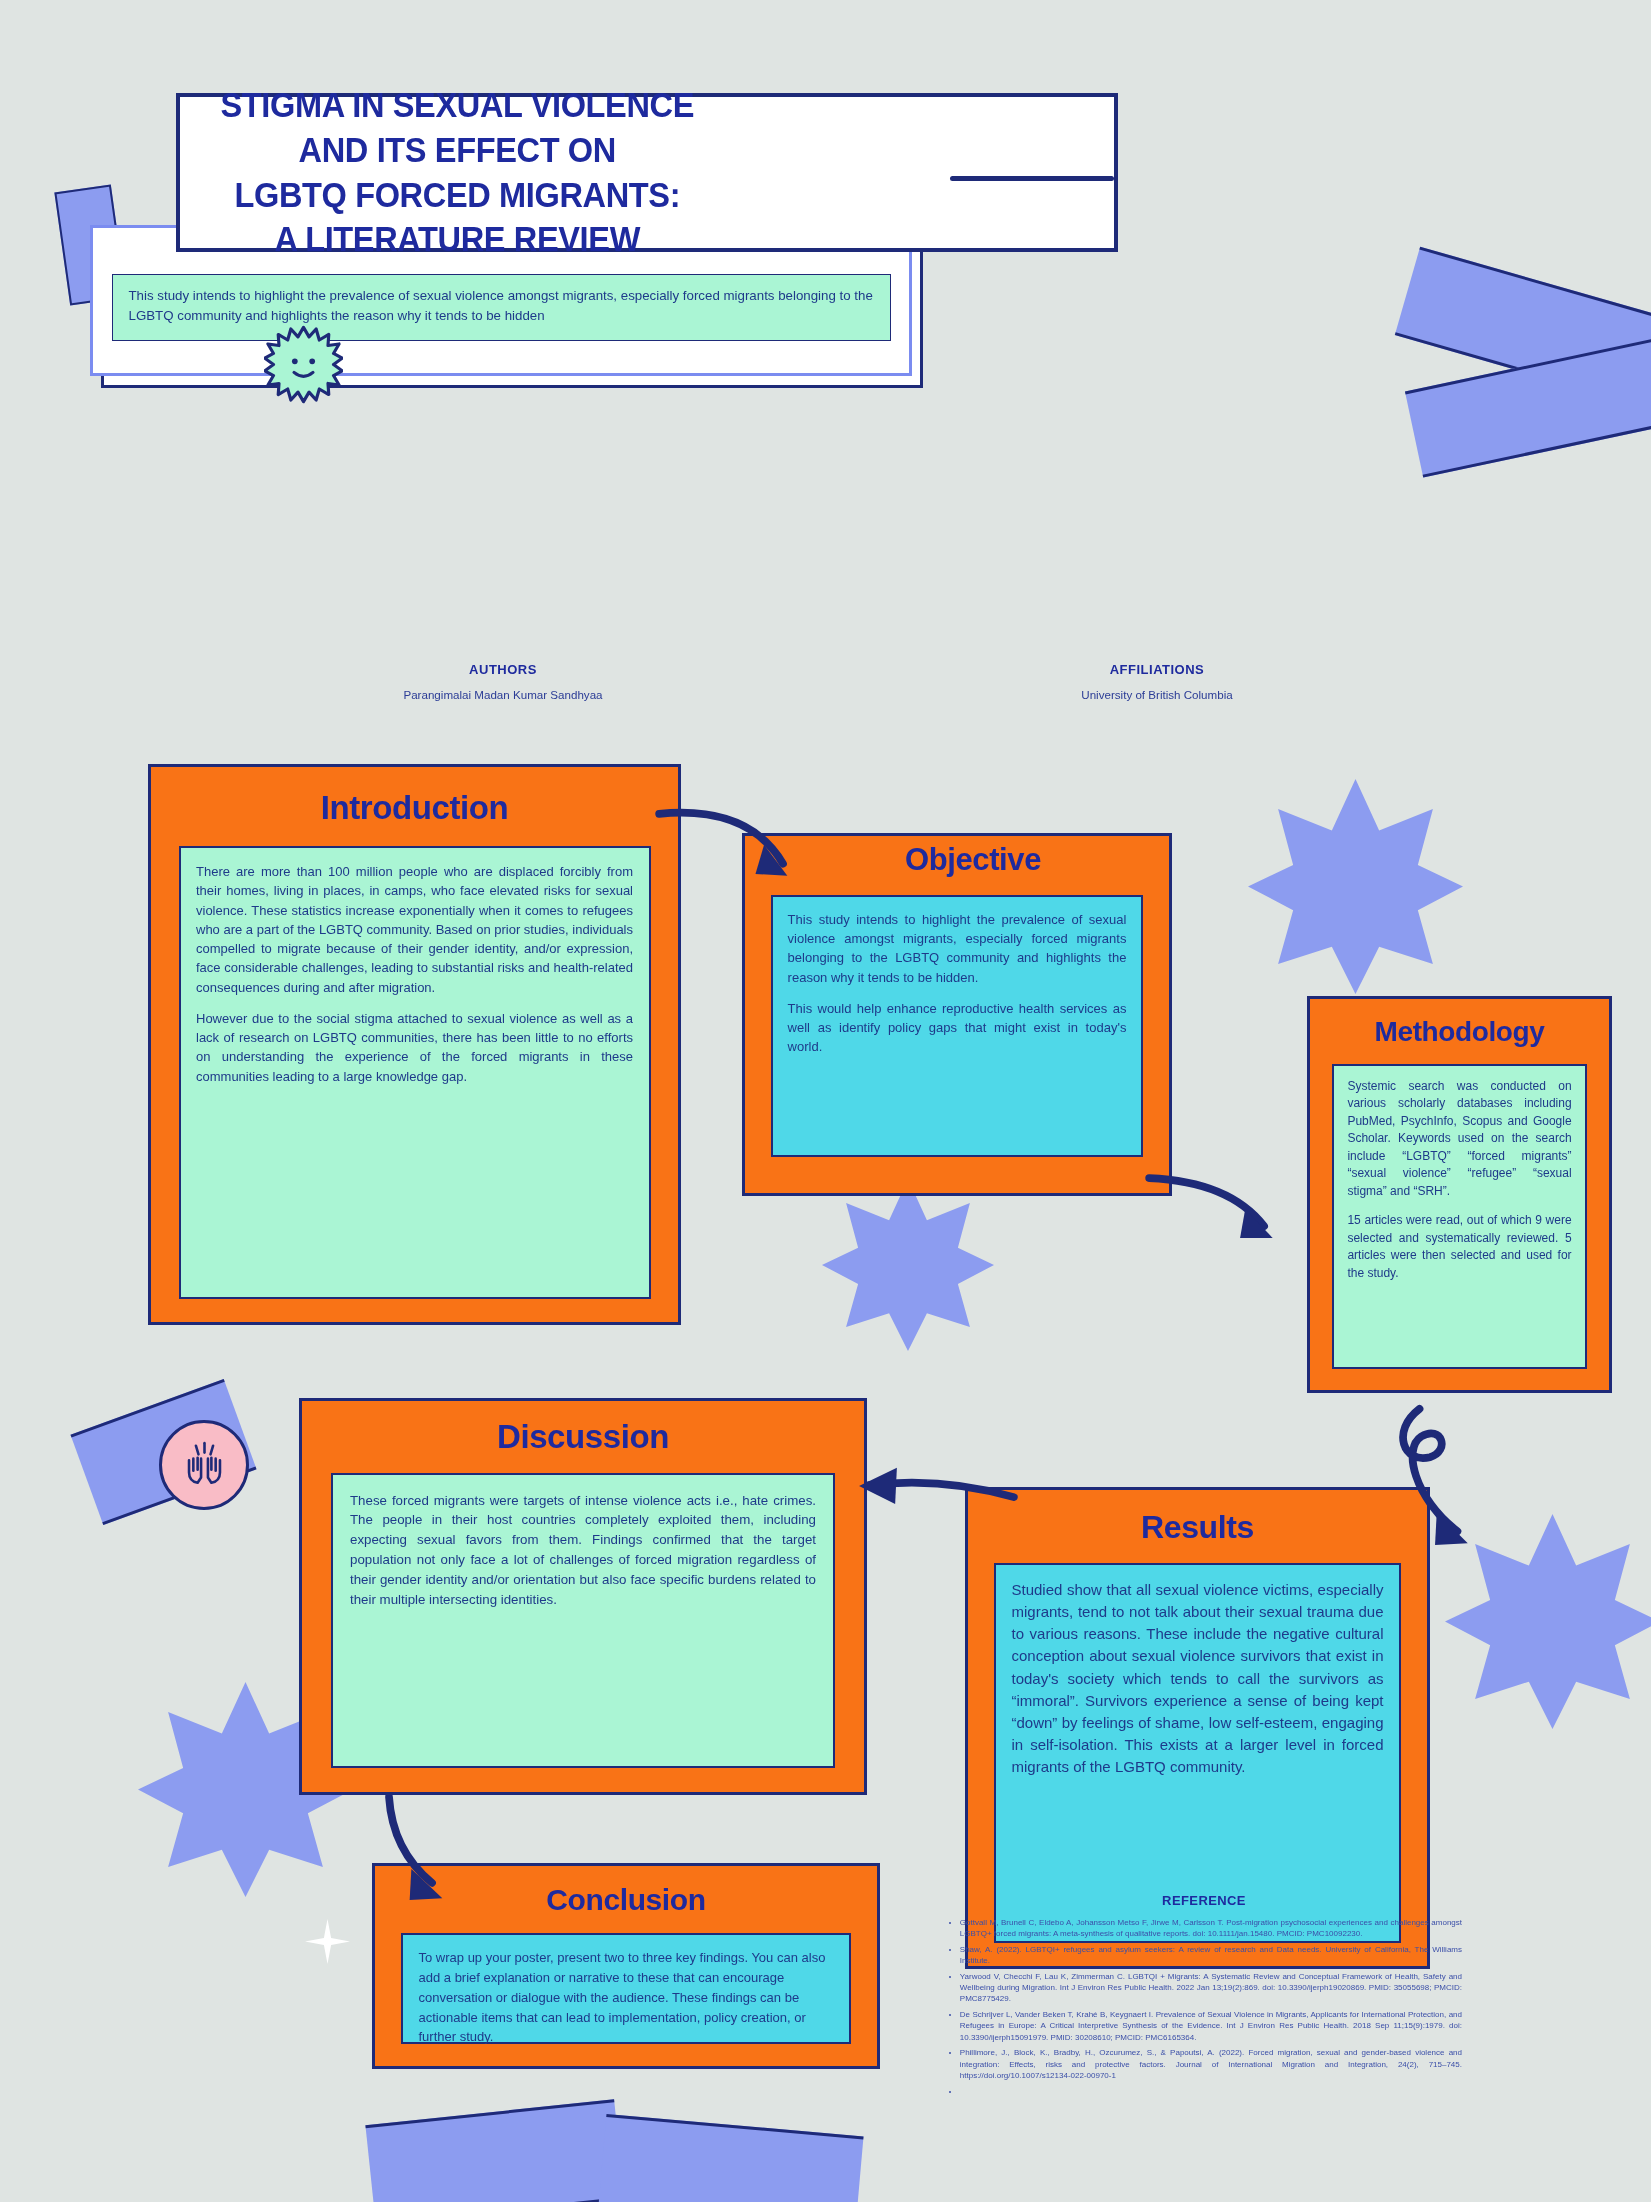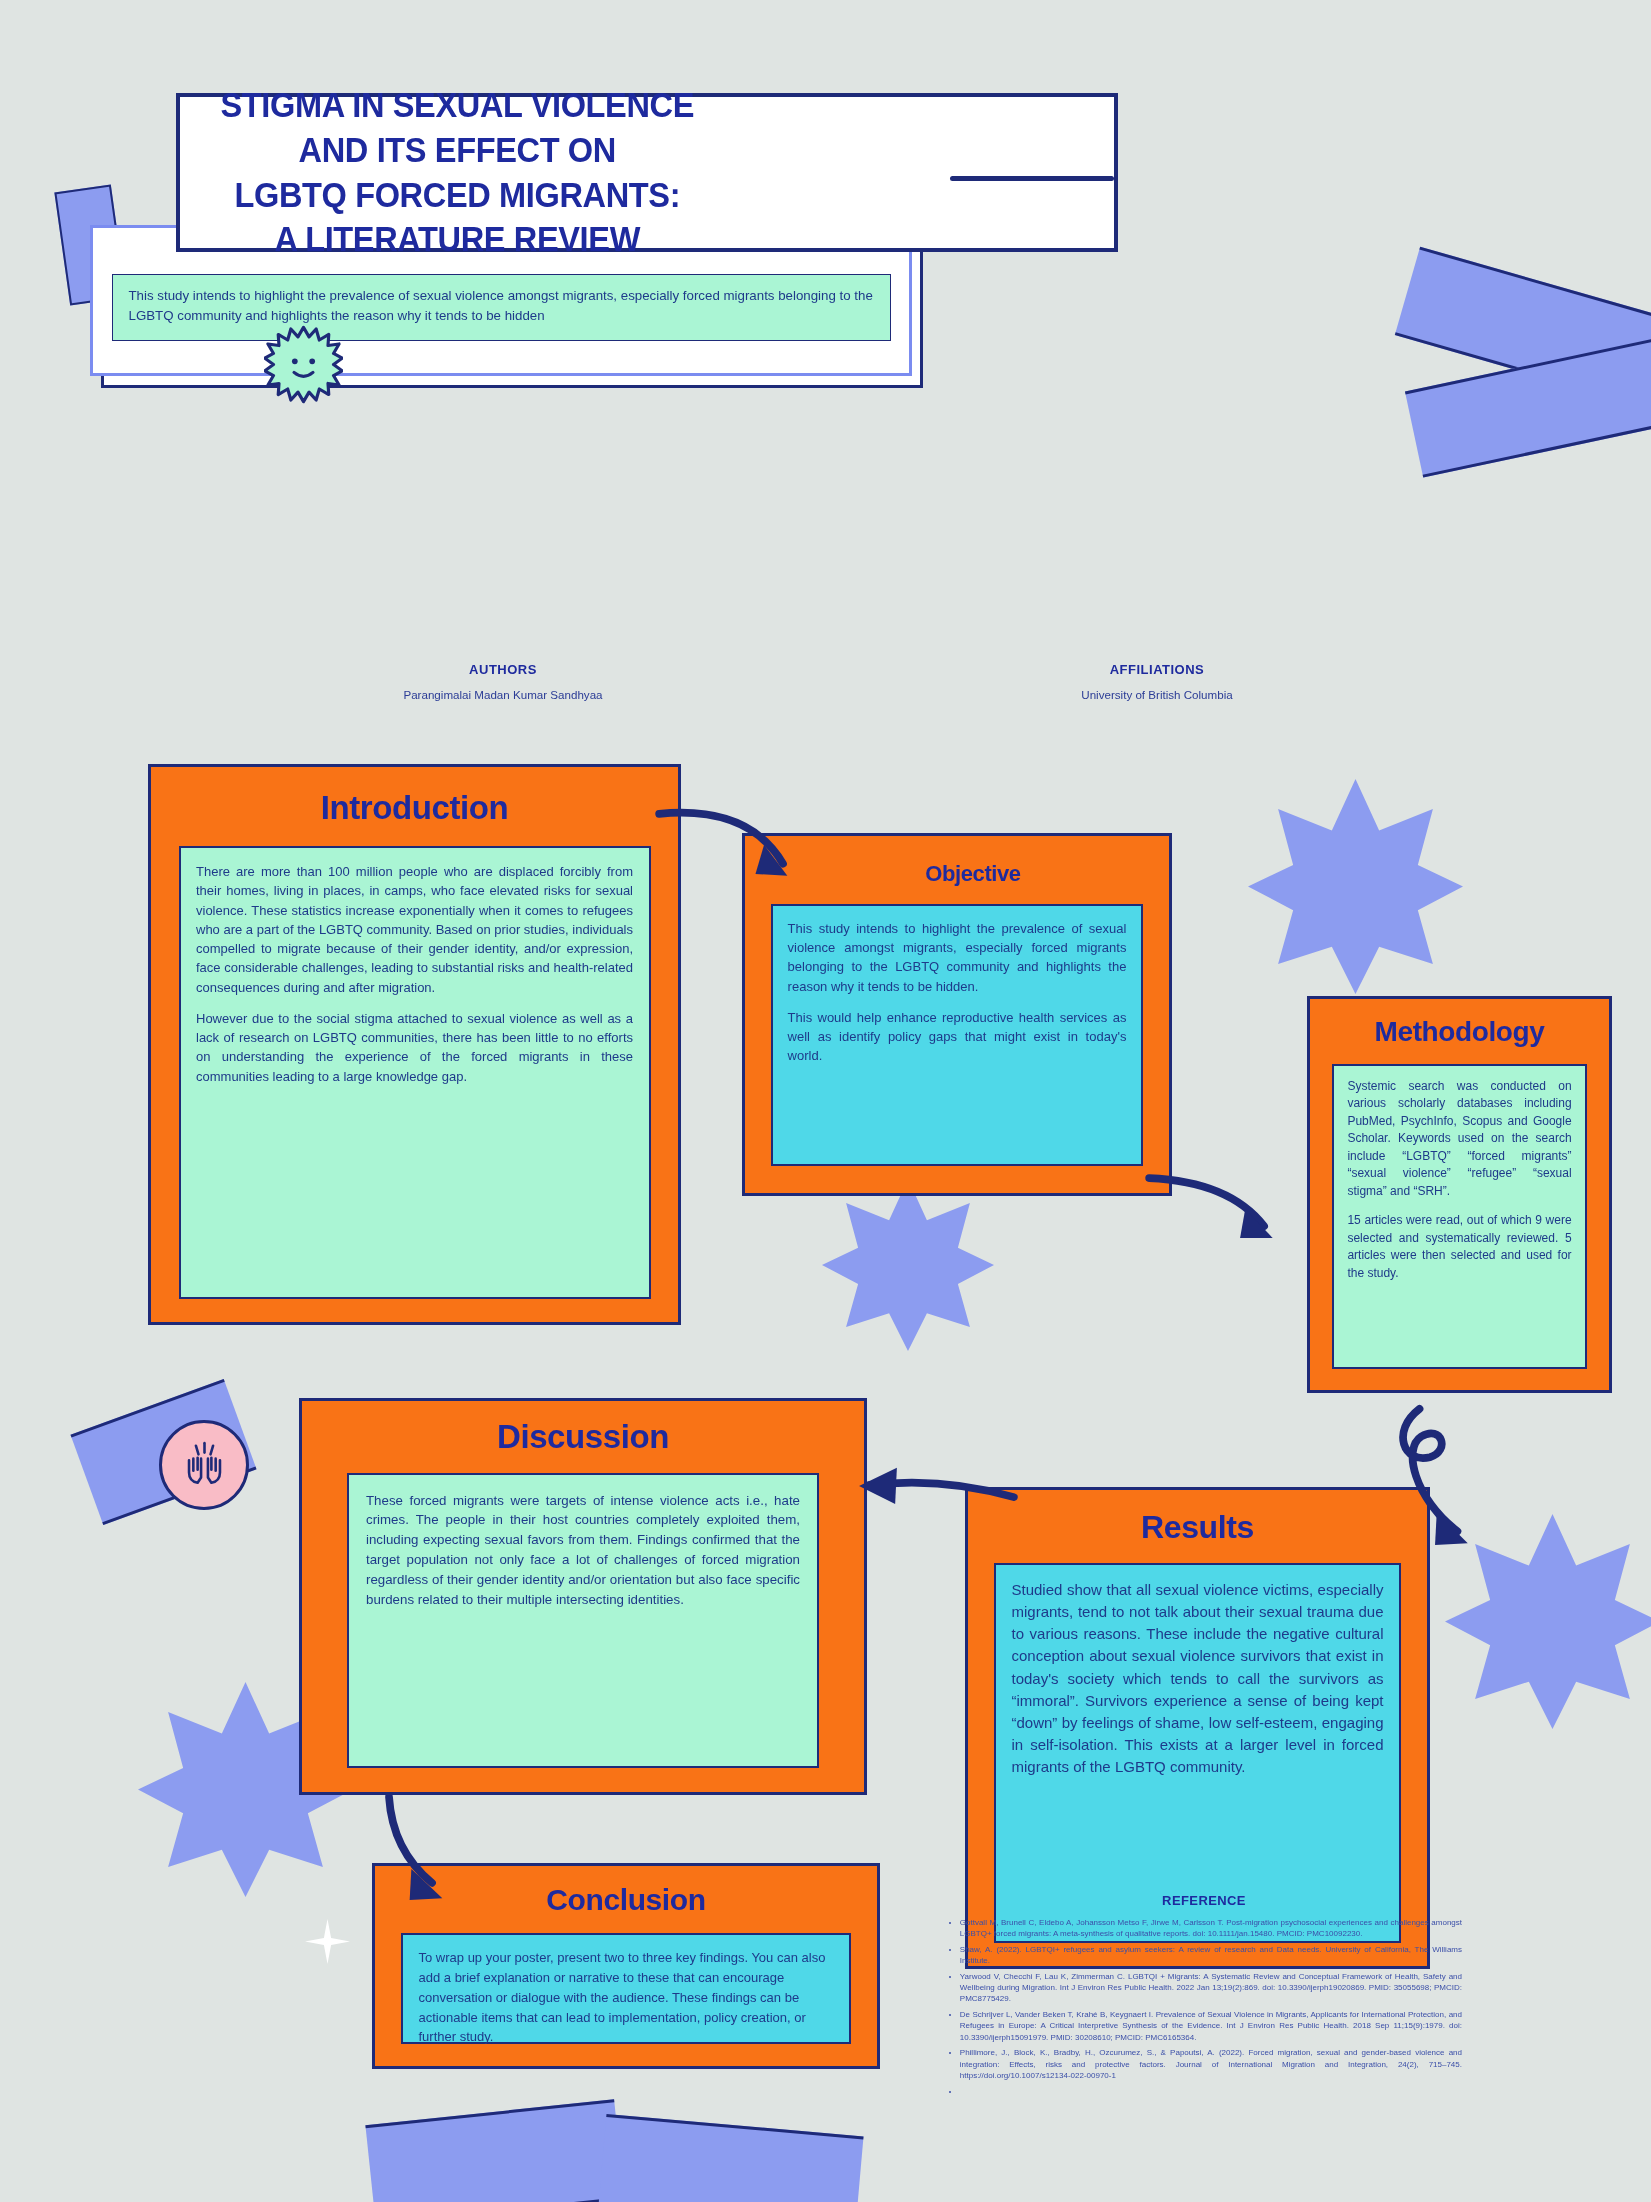--- a/index.html
+++ b/index.html
@@ -188,21 +188,21 @@
   </div>
 
   <div class="deco arrow" style="left:654px;top:800px;z-index:9;">
     <svg width="172" height="99" viewBox="0 0 200 115">
       <path d="M6 16 Q110 6 150 74" fill="none" stroke="#1e2a78" stroke-width="9" stroke-linecap="round"></path>
       <path d="M128 52 L155 88 L118 86 Z" fill="#1e2a78"></path>
     </svg>
   </div>
 
   <div class="card" style="left:742px;top:833px;width:430px;height:363px;">
-    <div class="card-h" style="font-size:22px;margin-top:25px;padding-left:32px;">Objective</div>
+    <div class="card-h" style="font-size:31px;margin-top:6px;padding-left:32px;">Objective</div>
     <div class="card-body cyan" style="margin:17px 26px;height:calc(100% - 95px);padding:13px 14.6px;font-size:13px;line-height:1.48;">
       <p>This study intends to highlight the prevalence of sexual violence amongst migrants, especially forced migrants belonging to the LGBTQ community and highlights the reason why it tends to be hidden.</p>
       <p>This would help enhance reproductive health services as well as identify policy gaps that might exist in today's world.</p>
     </div>
   </div>
 
   <div class="deco arrow" style="left:1144px;top:1166px;z-index:9;">
     <svg width="163" height="103" viewBox="0 0 190 120">
       <path d="M6 14 Q100 18 140 70" fill="none" stroke="#1e2a78" stroke-width="9" stroke-linecap="round"></path>
       <path d="M118 50 L150 84 L112 84 Z" fill="#1e2a78"></path>
@@ -219,21 +219,21 @@
 
   <div class="deco arrow" style="left:1385px;top:1402px;z-index:9;">
     <svg width="138" height="181" viewBox="0 0 160 210">
       <path d="M40 8 C6 34 22 72 52 64 C76 57 66 26 42 40 C20 54 34 112 84 150" fill="none" stroke="#1e2a78" stroke-width="9" stroke-linecap="round"></path>
       <path d="M60 128 L96 164 L58 166 Z" fill="#1e2a78"></path>
     </svg>
   </div>
 
   <div class="card" style="left:299px;top:1398px;width:568px;height:397px;">
     <div class="card-h" style="font-size:33px;margin-top:17px;">Discussion</div>
-    <div class="card-body mint" style="margin:17px 45px;height:calc(100% - 96px);padding:15.5px 17px;font-size:13.3px;line-height:1.5;">
+    <div class="card-body mint" style="margin:17px 29px;height:calc(100% - 96px);padding:15.5px 17px;font-size:13.3px;line-height:1.5;">
       <p>These forced migrants were targets of intense violence acts i.e., hate crimes. The people in their host countries completely exploited them, including expecting sexual favors from them. Findings confirmed that the target population not only face a lot of challenges of forced migration regardless of their gender identity and/or orientation but also face specific burdens related to their multiple intersecting identities.</p>
     </div>
   </div>
 
   <div class="deco arrow" style="left:847px;top:1454px;z-index:9;">
     <svg width="172" height="69" viewBox="0 0 200 80">
       <path d="M194 50 Q110 26 26 36" fill="none" stroke="#1e2a78" stroke-width="9" stroke-linecap="round"></path>
       <path d="M58 16 L14 37 L56 58 Z" fill="#1e2a78"></path>
     </svg>
   </div>

